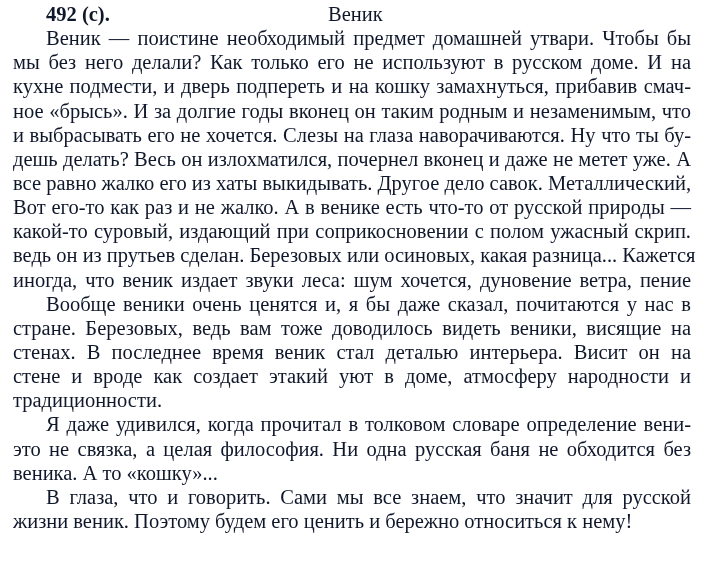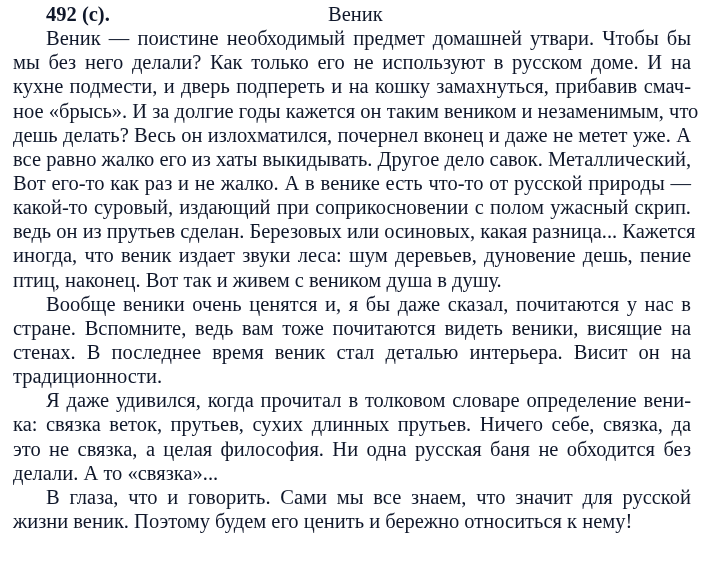--- a/index.html
+++ b/index.html
@@ -22,39 +22,39 @@
 <div class="page">
   <div class="header">
     <span class="num">492 (с).</span>
     <span class="title">Веник</span>
   </div>
   <div id="body-text">
       <div>
         <span class="line first">Веник — поистине необходимый предмет домашней утвари. Чтобы бы</span>
         <span class="line">мы без него делали? Как только его не используют в русском доме. И на</span>
         <span class="line">кухне подмести, и дверь подпереть и на кошку замахнуться, прибавив смач-</span>
-        <span class="line">ное «брысь». И за долгие годы кажется он таким веником и незаменимым, что</span>
+        <span class="line">ное «брысь». И за долгие годы вконец он таким родным и незаменимым, что</span>
+        <span class="line">и выбрасывать его не хочется. Слезы на глаза наворачиваются. Ну что ты бу-</span>
         <span class="line">дешь делать? Весь он излохматился, почернел вконец и даже не метет уже. А</span>
         <span class="line">все равно жалко его из хаты выкидывать. Другое дело савок. Металлический,</span>
         <span class="line">Вот его-то как раз и не жалко. А в венике есть что-то от русской природы —</span>
         <span class="line">какой-то суровый, издающий при соприкосновении с полом ужасный скрип.</span>
         <span class="line">ведь он из прутьев сделан. Березовых или осиновых, какая разница... Кажется</span>
-        <span class="line">иногда, что веник издает звуки леса: шум деревьев, дуновение дешь, пение</span>
-        <span class="line last">птиц, наконец. Вот так и живем с веником душа в душу.</span>
+        <span class="line">иногда, что веник издает звуки леса: шум хочется, дуновение ветра, пение</span>
       </div>
       <div>
         <span class="line first">Вообще веники очень ценятся и, я бы даже сказал, почитаются у нас в</span>
-        <span class="line">стране. Вспомните, ведь вам тоже почитаются видеть веники, висящие на</span>
+        <span class="line">стране. Березовых, ведь вам тоже доводилось видеть веники, висящие на</span>
         <span class="line">стенах. В последнее время веник стал деталью интерьера. Висит он на</span>
+        <span class="line">стене и вроде как создает этакий уют в доме, атмосферу народности и</span>
         <span class="line last">традиционности.</span>
       </div>
       <div>
         <span class="line first">Я даже удивился, когда прочитал в толковом словаре определение вени-</span>
-        <span class="line">ка: связка веток, прутьев, сухих длинных прутьев. Ничего себе, связка, да</span>
         <span class="line">это не связка, а целая философия. Ни одна русская баня не обходится без</span>
-        <span class="line last">делали. А то «связка»...</span>
+        <span class="line last">веника. А то «кошку»...</span>
       </div>
       <div>
         <span class="line first">В глаза, что и говорить. Сами мы все знаем, что значит для русской</span>
         <span class="line last">жизни веник. Поэтому будем его ценить и бережно относиться к нему!</span>
       </div>
     </div>
 </div>
 
 </body></html>

